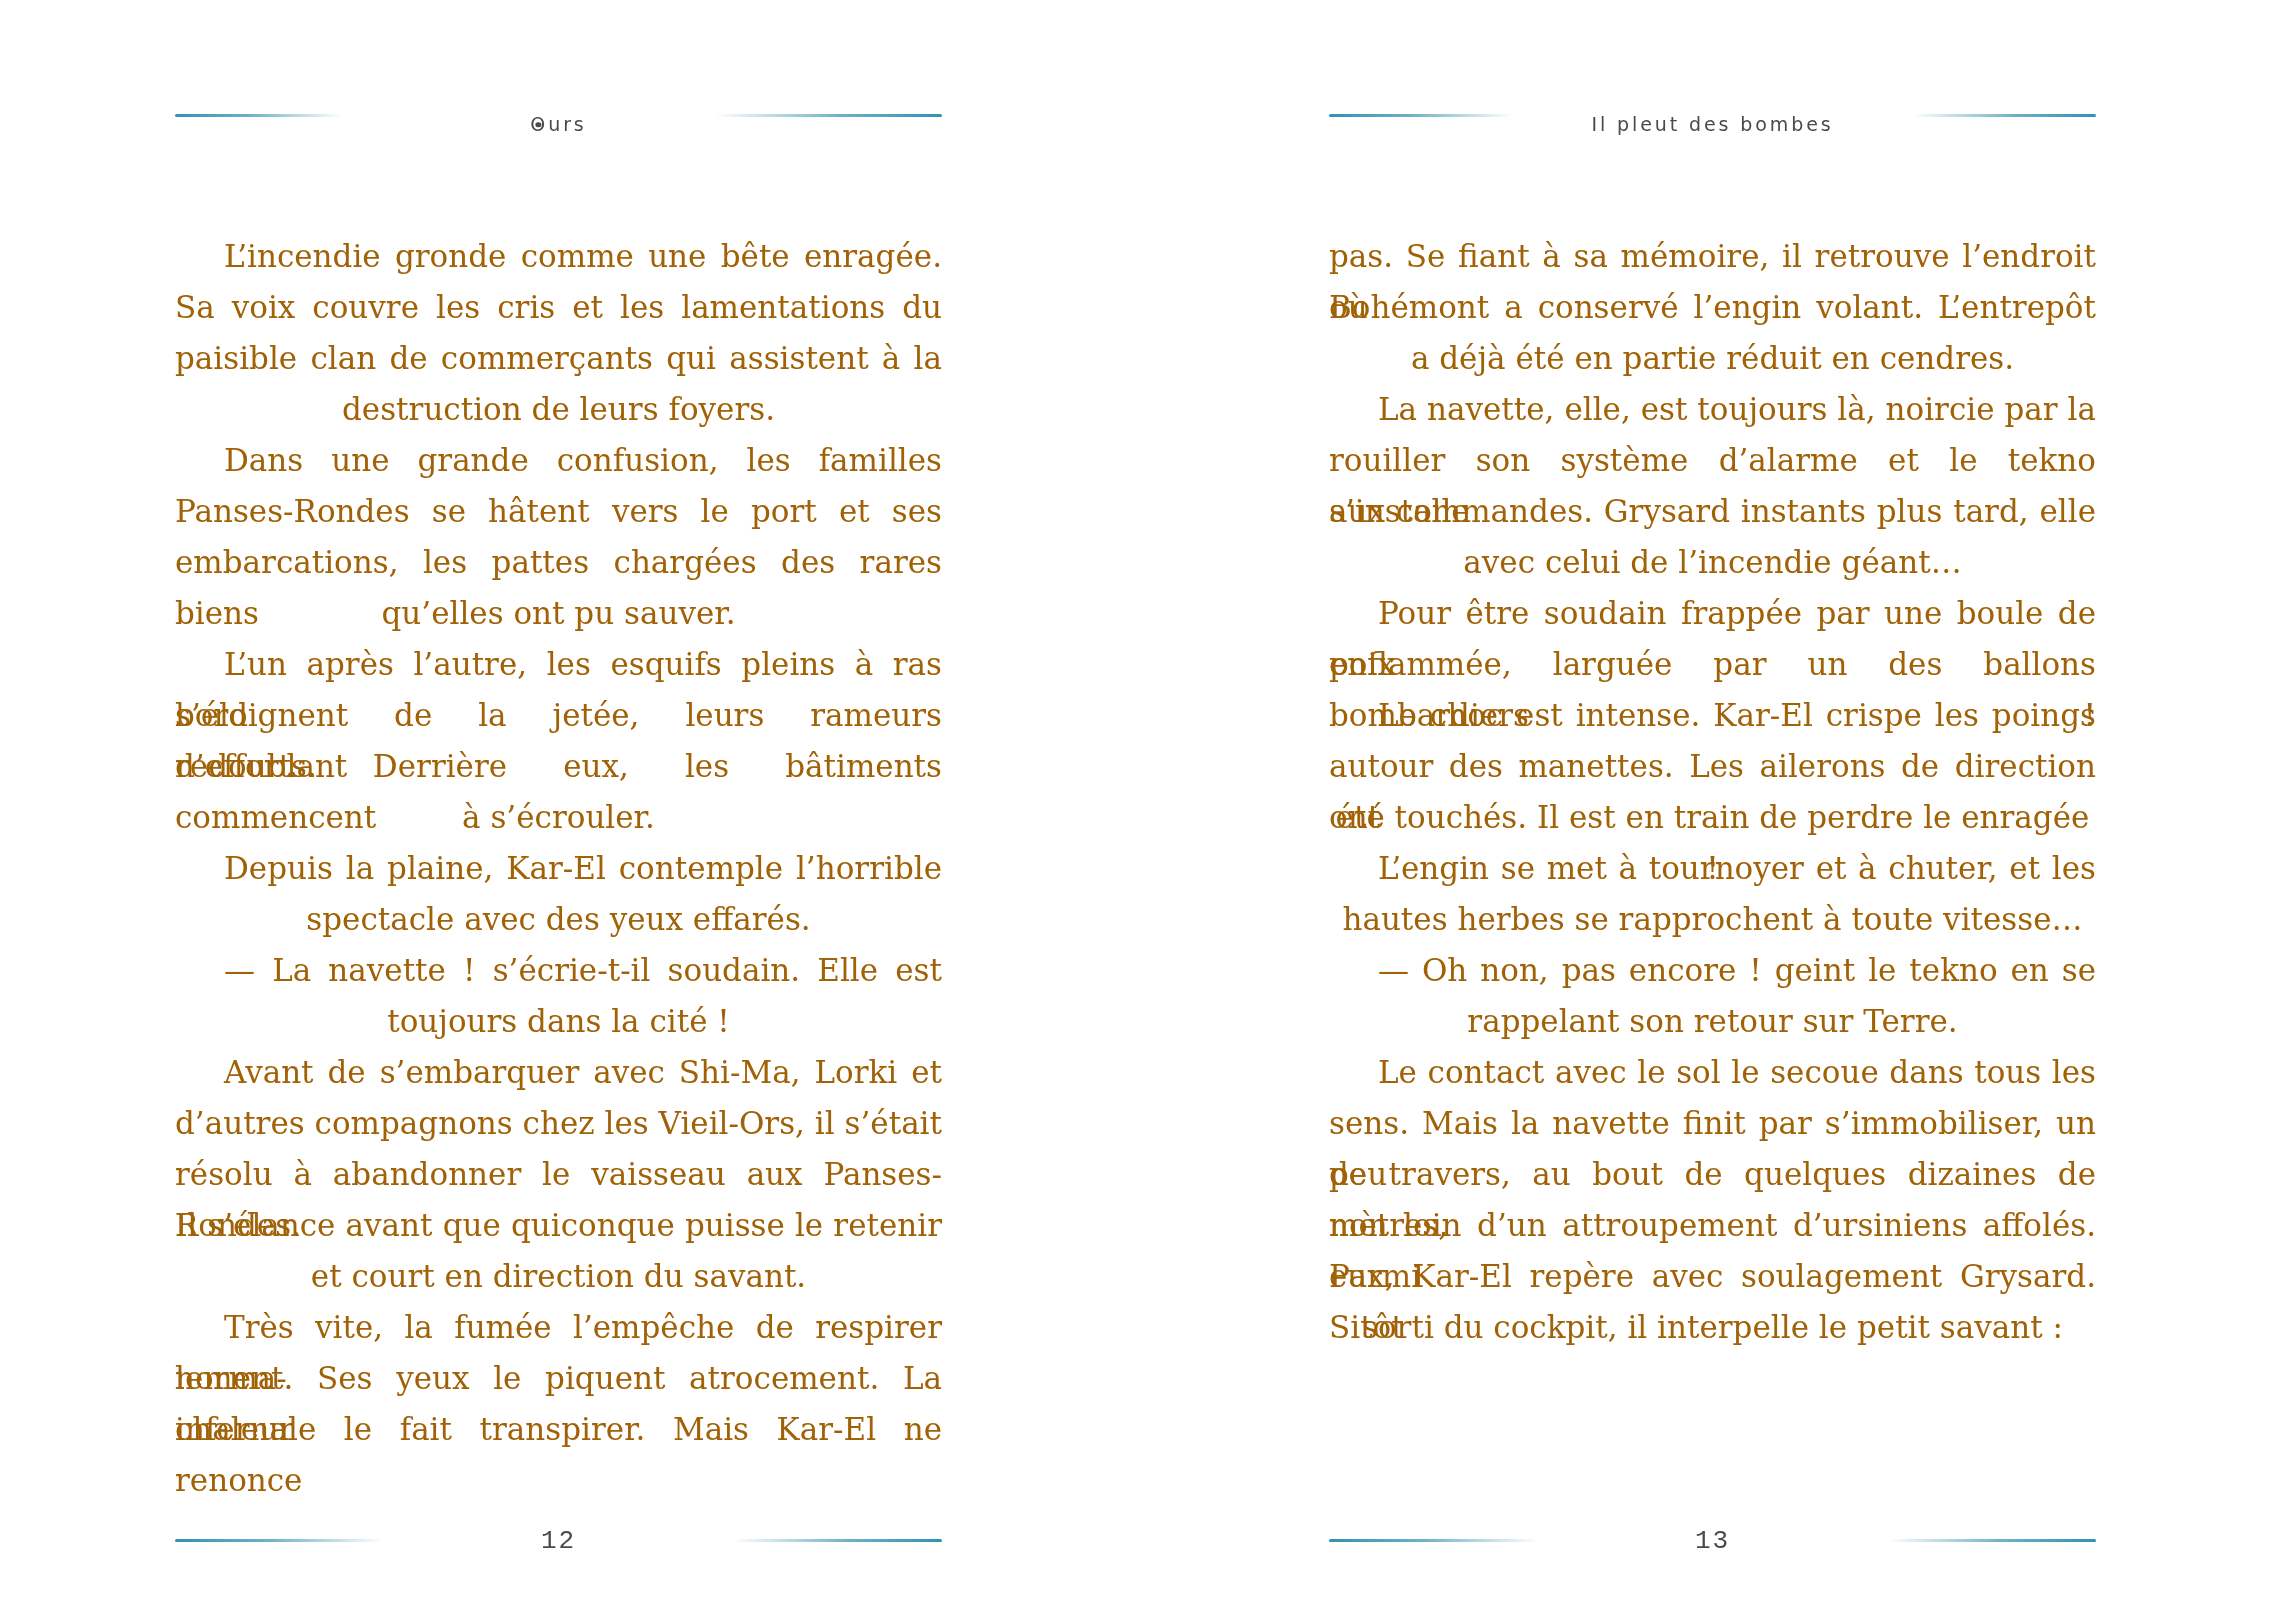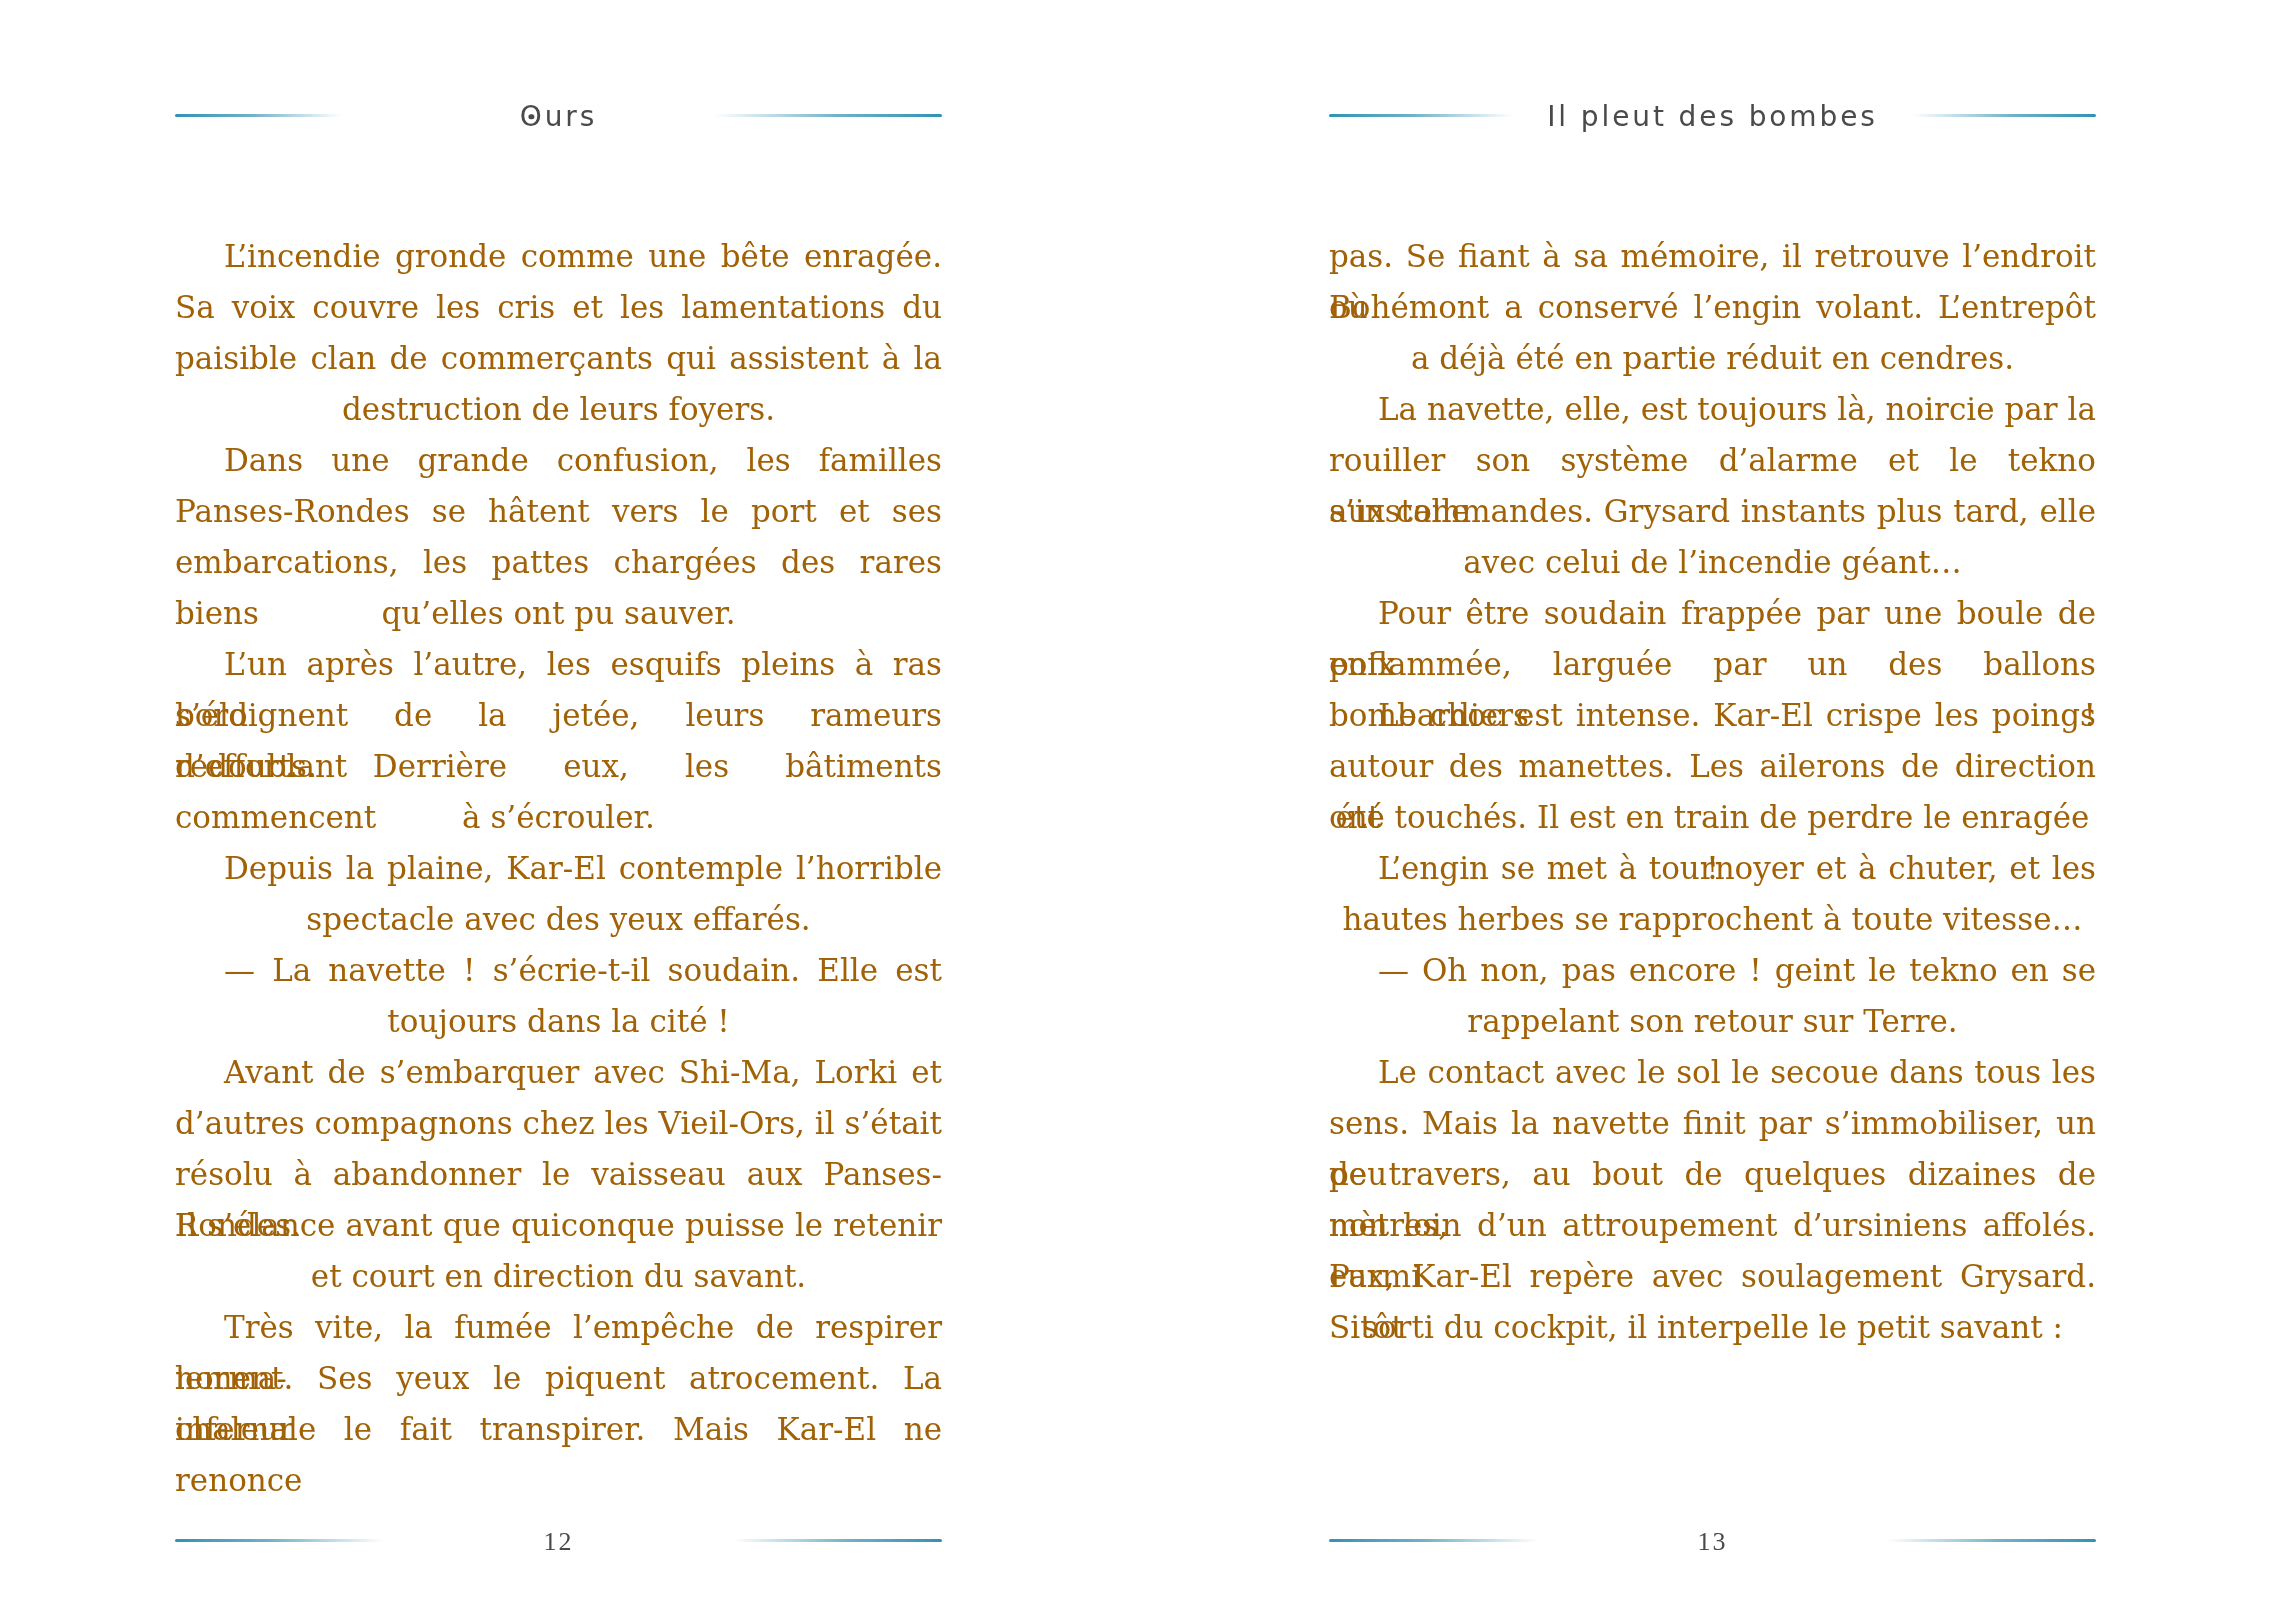--- a/index.html
+++ b/index.html
@@ -8,23 +8,23 @@
     background:#ffffff;
     font-family:"DejaVu Serif", serif;
   }
   .page{position:absolute;top:0;height:1610px}
   #pageL{left:175px;width:767px}
   #pageR{left:1329px;width:767px}
 
   
   .page-header{position:absolute;top:95px;left:0;right:0;height:43px}
   .running-title{
-    margin:0;position:absolute;left:0;right:0;top:0;line-height:43px;
+    margin:8px;position:absolute;left:0;right:0;top:0;line-height:43px;
     text-align:center;font-family:"DejaVu Sans", sans-serif;font-weight:400;
-    font-size:28px;letter-spacing:2.9px;color:#4a4a4a;
+    font-size:19px;letter-spacing:2.9px;color:#4a4a4a;
   }
   .rule{position:absolute;top:19.4px;height:2.9px;border-radius:1.5px}
   .fade-r{background:linear-gradient(90deg,#2f93b5 0%,#6fb1c7 45%,rgba(195,190,180,0) 100%)}
   .fade-l{background:linear-gradient(270deg,#2f93b5 0%,#6fb1c7 45%,rgba(195,190,180,0) 100%)}
   .hr-l{left:0}
   .hr-r{right:0}
   #pageL .hr-l{width:167px}
   #pageL .hr-r{width:228px}
   #pageR .hr-l{width:184px}
   #pageR .hr-r{width:184px}
@@ -35,21 +35,21 @@
     color:#a16207;font-size:31px;
   }
   .bline{height:51px;line-height:51px;text-align:center}
   .bline.j{text-align:justify;text-align-last:justify}
   .bline.in{text-indent:49px}
 
   
   .page-footer{position:absolute;top:1520px;left:0;right:0;height:43px}
   .page-num{
     margin:0;position:absolute;left:0;right:0;top:0;line-height:43px;
-    text-align:center;font-family:Liberation Serif, serif;
+    text-align:center;font-family:Liberation Mono, monospace;
     font-size:26px;letter-spacing:1.9px;color:#4a4a4a;
   }
   .fr-l{left:0;width:209px}
   .fr-r{right:0;width:209px}
 
   
   .odot{position:relative;display:inline-block}
   .odot::after{
     content:"";position:absolute;top:50%;left:50%;
     transform:translate(-62%,-46%);

